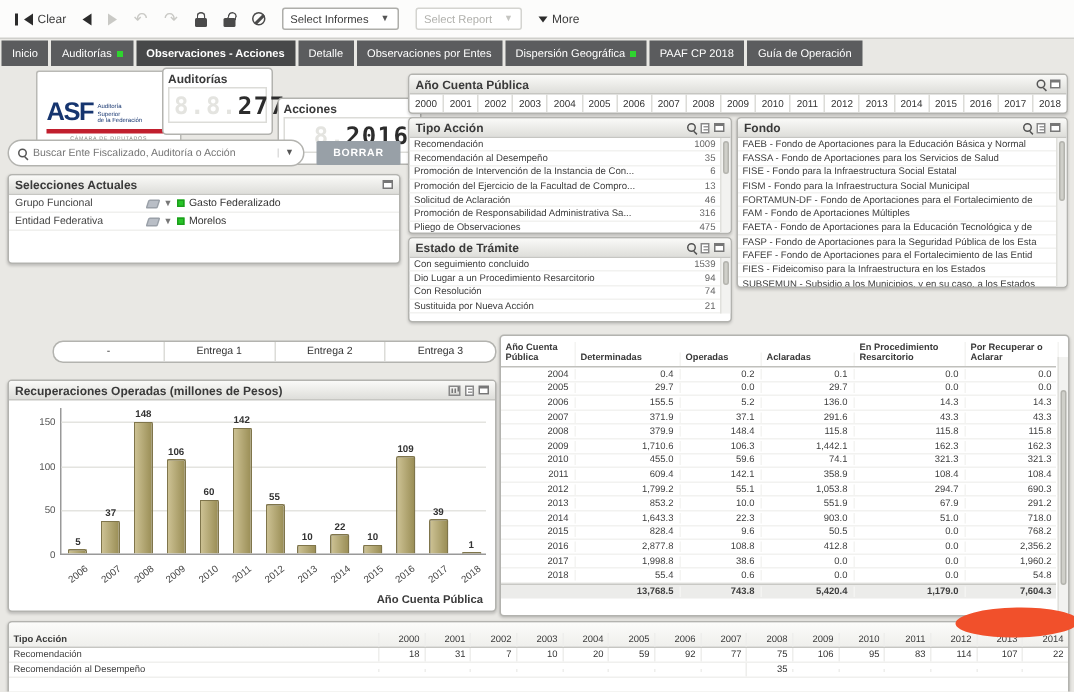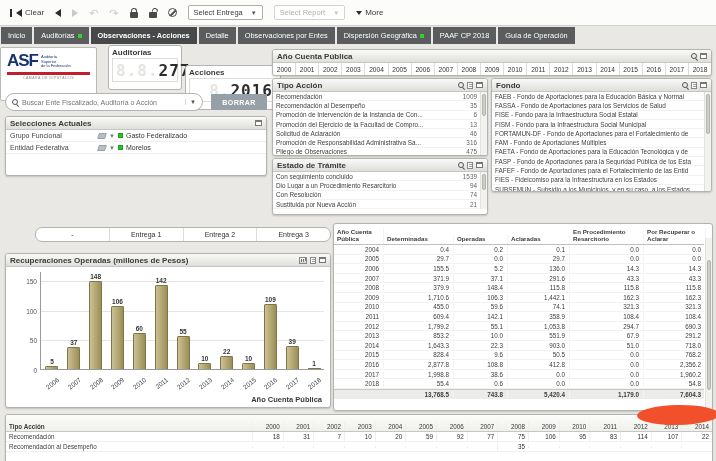--- a/index.html
+++ b/index.html
@@ -40,21 +40,21 @@
   .ic { display:inline-block; }
   .ic-mag { width:6px; height:6px; border:1.2px solid #555; border-radius:50%; position:relative; }
   .ic-mag::after { content:""; position:absolute; right:-2px; bottom:-2px; width:3px; height:1.2px; background:#555; transform:rotate(45deg); }
   .ic-xl { width:6px; height:7px; background:#fff; border:1px solid #888; position:relative; }
   .ic-xl::after { content:""; position:absolute; left:1px; top:1px; width:3px; height:1px; background:#999; box-shadow:0 2px 0 #999; }
   .ic-box { width:7px; height:6px; border:1px solid #777; border-top:2px solid #777; background:#fff; }
   .ic-chartsm { width:8px; height:7px; border:1px solid #888; background:linear-gradient(#f4f4f2,#d8d8d4); position:relative; }
   .ic-chartsm::after { content:""; position:absolute; left:1px; bottom:1px; width:1px; height:3px; background:#777; box-shadow:2px 0 0 #777, 4px -1px 0 #777; }
 
   
-  #logo-card { position:absolute; left:0; top:47px; width:97px; height:54px; background:#fff; border:1px solid #b9b9b5; border-radius:2px; padding:5px 6px 3px; }
+  #logo-card { position:absolute; left:24px; top:47px; width:97px; height:54px; background:#fff; border:1px solid #b9b9b5; border-radius:2px; padding:19px 6px 3px; }
   .logo-row { display:flex; gap:3px; align-items:flex-start; }
   .logo-asf { font-size:17px; font-weight:bold; color:#16356f; letter-spacing:-1px; line-height:15px; }
   .logo-small { font-size:4px; color:#16356f; line-height:4.5px; padding-top:2px; }
   .logo-redbar { height:3px; background:#c11f2e; margin-top:3px; }
   .logo-foot { font-size:3.5px; color:#8a8a86; text-align:center; margin-top:1.5px; letter-spacing:.5px; }
 
   .counter { position:absolute; top:45px; height:45px; background:#fff; border:1px solid #b3b3af; border-radius:3px; padding:2px 3px; }
   .clbl { font-size:8px; font-weight:bold; color:#3a3a3a; }
   .cdig { margin-top:1px; border:1px solid #dcdcd8; background:#fff; font-family:"DejaVu Sans Mono",monospace;
           font-weight:bold; font-size:16px; text-align:right; padding:2px 3px 1px; color:#2c2c2c; letter-spacing:1px; }
@@ -161,21 +161,21 @@
   <div class="tbtn">
       <span class="ic-lock"></span>
     </div>
   <div class="tbtn">
       <span class="ic-lock ic-unlock"></span>
     </div>
   <div class="tbtn">
       <span class="ic-slash"></span>
     </div>
   <div class="tselect">
-    <span>Select Entrega</span>
+    <span>Select Informes</span>
     <span class="caret-dn">▼</span>
   </div>
   <div class="tselect dis">
     <span>Select Report</span>
     <span class="caret-dn">▼</span>
   </div>
   <div class="tbtn">
     <span class="more-tri"></span>
     <span>More</span>
   </div>

